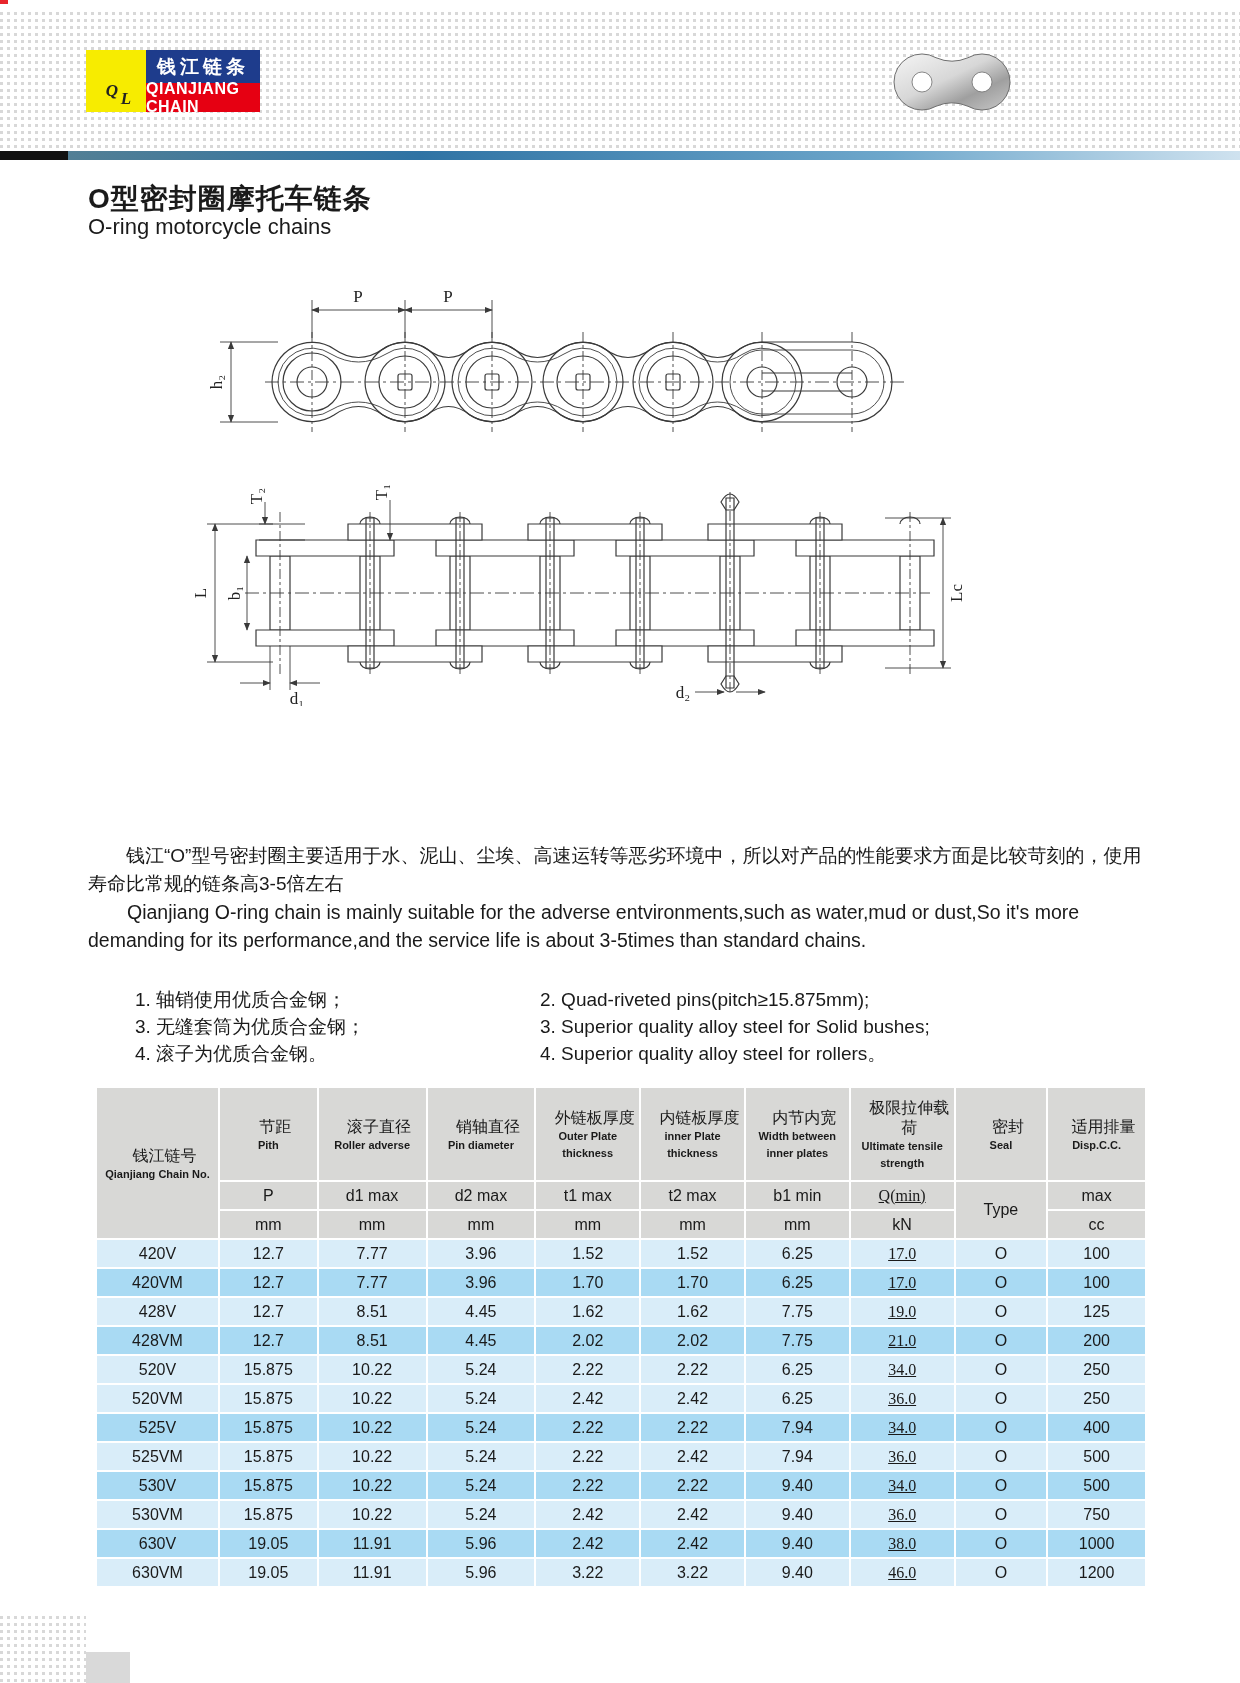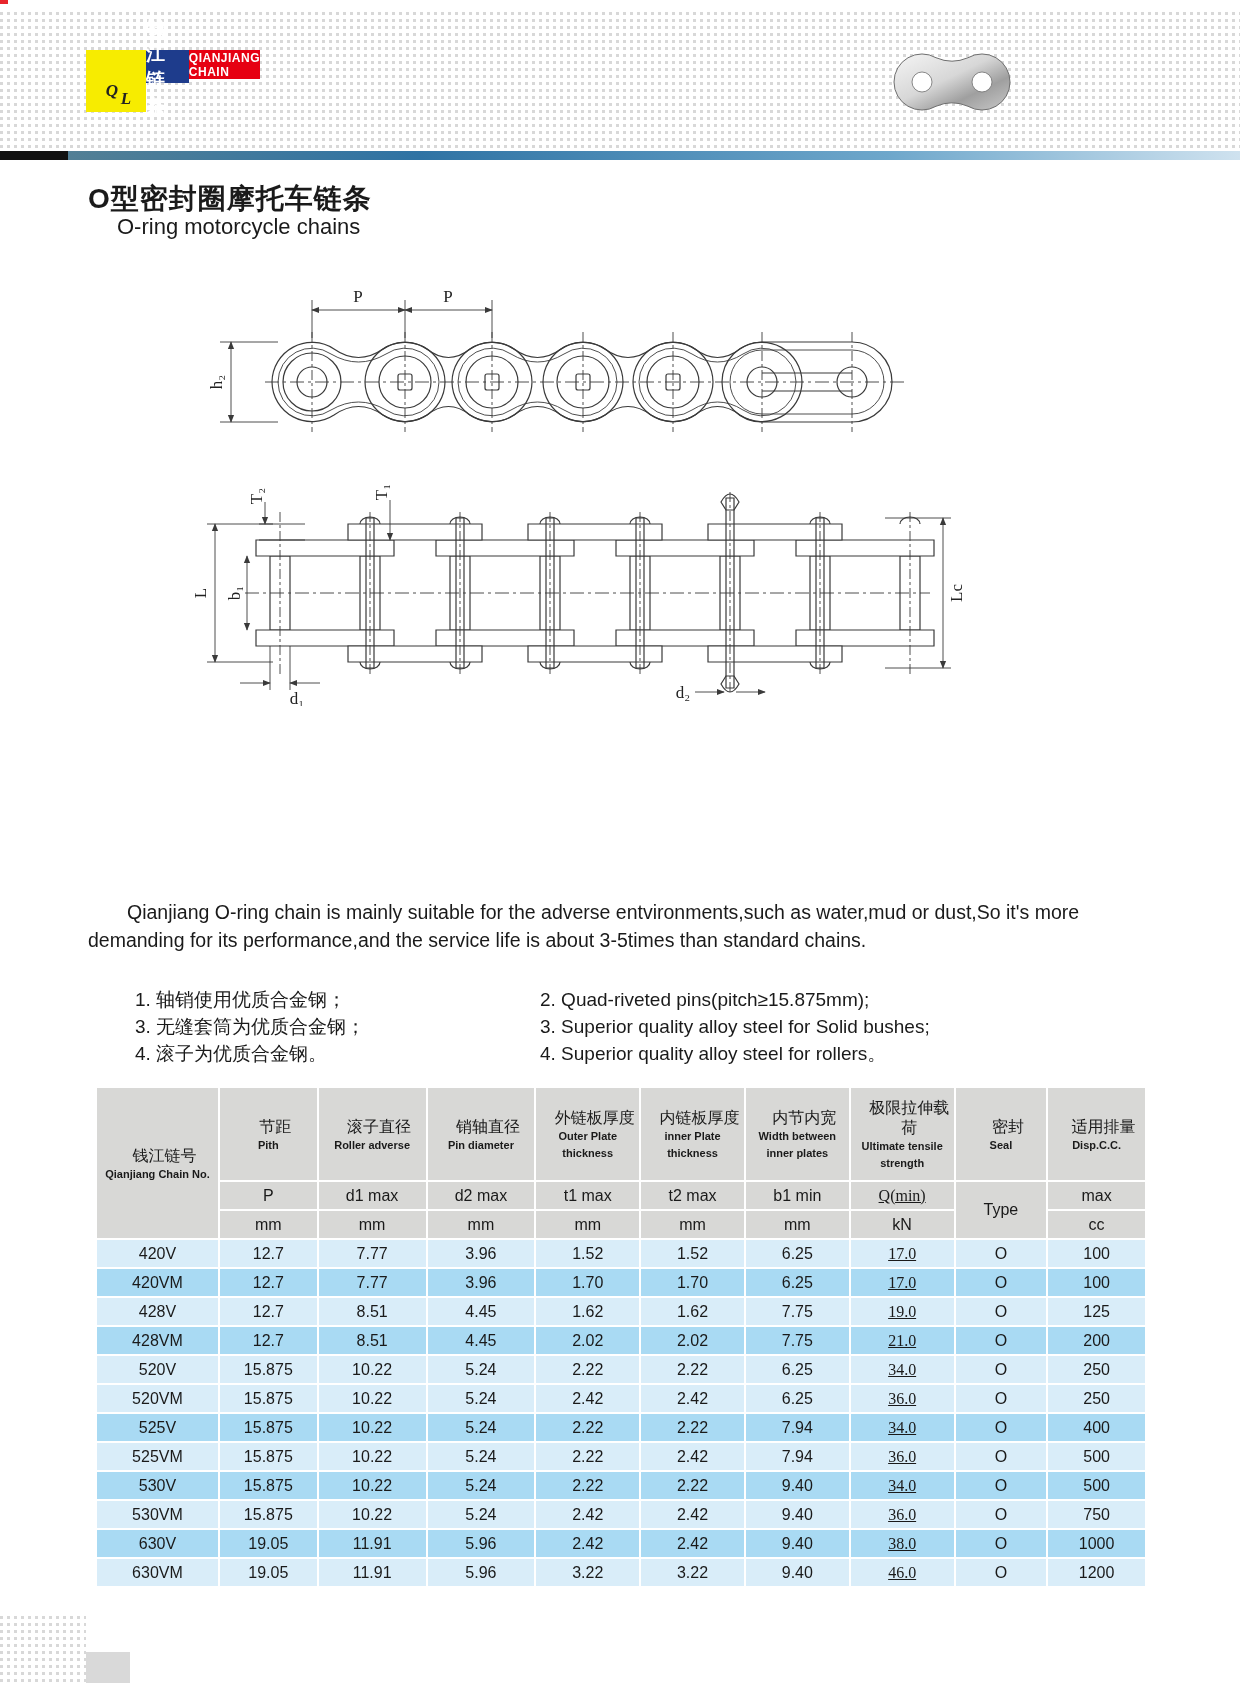--- a/index.html
+++ b/index.html
@@ -9,32 +9,32 @@
   
   .dotgrid{background-color:#ffffff;
     background-image:
       linear-gradient(to right, transparent 0 3px, #ffffff 3px 7px),
       linear-gradient(to bottom, #d8d8d8 0 3px, transparent 3px 7px);
     background-size:7px 7px;}
   .red-corner{top:0;left:0;width:8px;height:4px;background:#e8262d;}
   
   .logo{top:50px;left:86px;display:flex;}
   .logo-badge{width:60px;height:62px;background:#f7ec00;position:relative;overflow:hidden;}
-  .logo-textcol{width:114px;height:62px;display:flex;flex-direction:row;}
+  .logo-textcol{width:114px;height:62px;display:flex;flex-direction:column;}
   .logo-cn{height:33px;background:#1e3c8c;color:#fff;display:flex;align-items:center;justify-content:center;
            font-size:19px;font-weight:bold;letter-spacing:4px;}
   .logo-en{height:29px;background:#e60012;color:#fff;display:flex;align-items:center;justify-content:center;
-           font-size:12px;font-weight:bold;letter-spacing:.5px;}
+           font-size:16px;font-weight:bold;letter-spacing:.5px;}
   
   .bar{top:151px;left:0;width:1240px;height:9px;}
   .bar-black{position:absolute;left:0;top:0;width:68px;height:9px;background:#111;}
   .bar-blue{position:absolute;left:68px;top:0;width:1172px;height:9px;
             background:linear-gradient(to right,#527f95 0%,#2f73a4 30%,#6ea7cb 70%,#cfe2ef 100%);}
   .title-cn{left:88px;top:180px;font-size:28px;font-weight:bold;letter-spacing:1px;}
-  .title-en{left:88px;top:214px;font-size:22px;margin-left:29px;}
+  .title-en{left:88px;top:214px;font-size:22px;}
   
   .para{left:88px;width:1068px;font-size:19px;line-height:28px;text-indent:2em;}
   .intro-cn{top:842px;}
   .intro-en{top:898px;font-size:19.5px;}
   .features{left:135px;top:950px;width:1010px;display:flex;font-size:19px;line-height:27px;margin-top:36px;}
   .features ul{list-style:none;margin:0;padding:0;}
   .feat-cn{width:405px;}
   
   .spec-table{left:95px;top:1086px;}
   table{border-collapse:separate;border-spacing:2px;table-layout:fixed;width:1052px;}
@@ -257,20 +257,21 @@
       <line x1="551" y1="214" x2="580" y2="214" marker-end="url(#arw)" stroke-width="0.9"></line>
       <text x="498" y="220" text-anchor="middle" stroke="none">d₂</text>
 
       <line x1="700" y1="40" x2="766" y2="40" stroke-width="0.9"></line>
       <line x1="700" y1="190" x2="766" y2="190" stroke-width="0.9"></line>
       <line x1="758" y1="40" x2="758" y2="190" marker-start="url(#arw)" marker-end="url(#arw)" stroke-width="0.9"></line>
       <text transform="rotate(-90 772 115)" x="772" y="120" text-anchor="middle" stroke="none">Lc</text>
     </svg>
   </div>
 
+  <div class="abs para intro-cn">钱江“O”型号密封圈主要适用于水、泥山、尘埃、高速运转等恶劣环境中，所以对产品的性能要求方面是比较苛刻的，使用寿命比常规的链条高3-5倍左右</div>
   <div class="abs para intro-en">Qianjiang O-ring chain is mainly suitable for the adverse entvironments,such as water,mud or dust,So it's more demanding for its performance,and the service life is about 3-5times than standard chains.</div>
 
   <div class="abs features">
     <ul class="feat-cn">
       <li>1. 轴销使用优质合金钢；</li>
       <li>3. 无缝套筒为优质合金钢；</li>
       <li>4. 滚子为优质合金钢。</li>
     </ul>
     <ul class="feat-en">
       <li>2. Quad-riveted pins(pitch≥15.875mm);</li>

